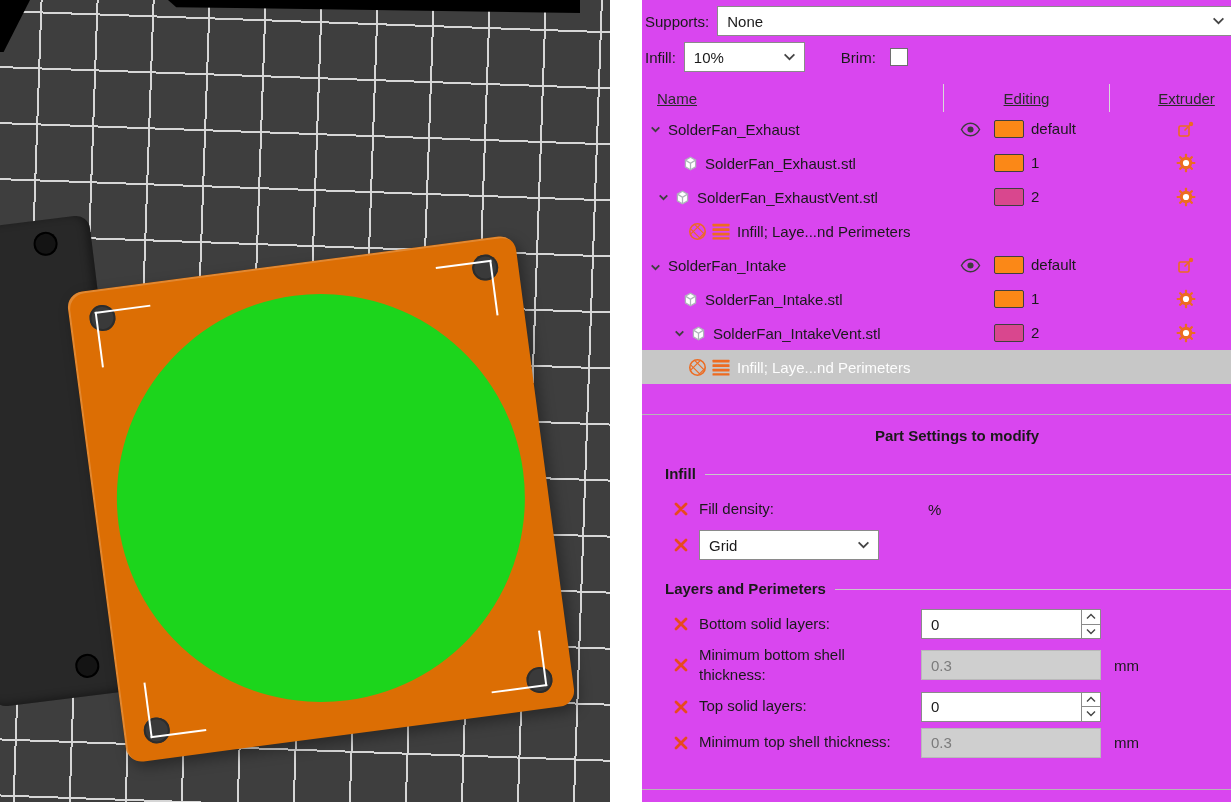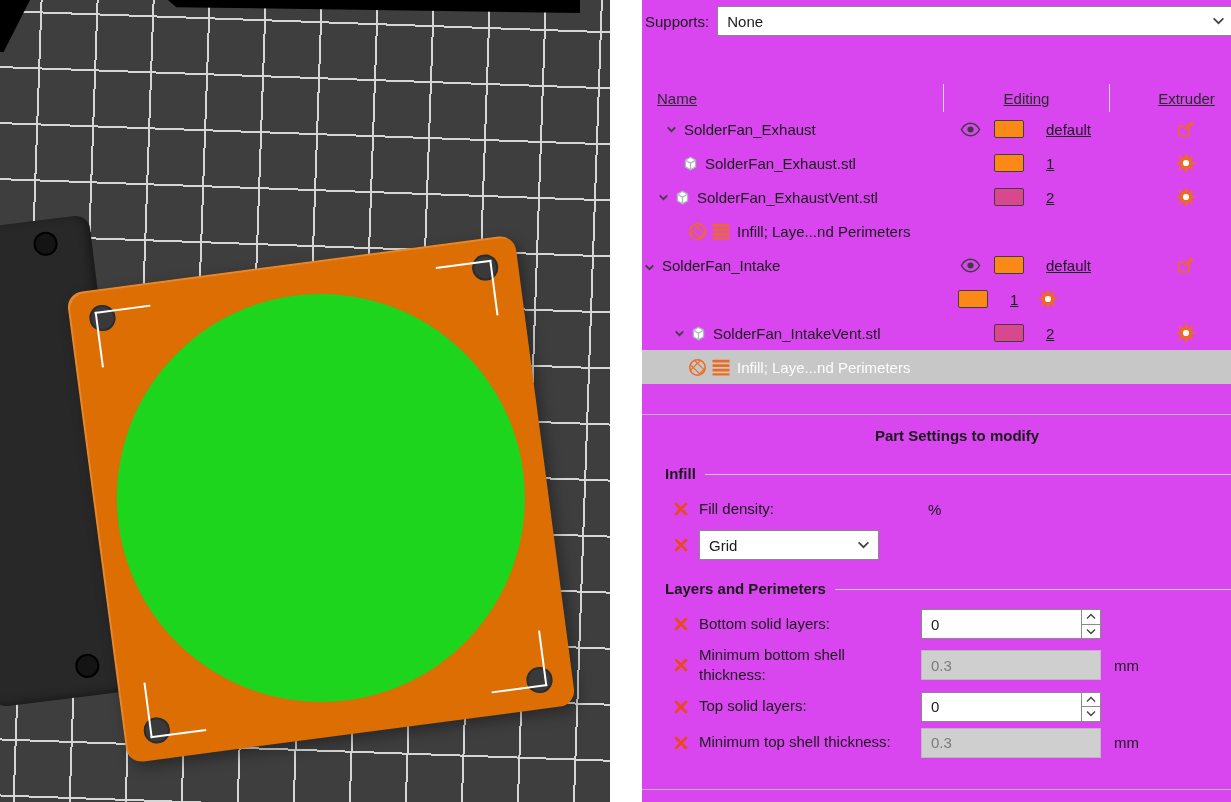--- a/index.html
+++ b/index.html
@@ -55,21 +55,21 @@
   .tree-header .hname { padding-left:15px; }
   .tree-header .hmid, .tree-header .hright { justify-content:center; border-left:1px solid #d9d9d9; }
   .tree-row { display:grid; grid-template-columns:1fr 36px 120px 155px; height:34px; align-items:center; }
   .tree-row.selected { background:var(--sel,#c7c7c7); }
   .tree-row.selected .t-label { color:#fdfdfd; }
   .cell-name { display:flex; align-items:center; gap:4px; overflow:hidden; white-space:nowrap; }
   .cell-name .exp { width:14px; display:flex; justify-content:center; flex:0 0 auto; }
   .t-icon { display:flex; flex:0 0 auto; }
   .t-label { margin-left:2px; }
   .cell-eye, .cell-edit { display:flex; align-items:center; justify-content:center; }
-  .cell-ext { display:flex; align-items:flex-end; padding-left:6px; gap:22px;text-decoration:underline; }
+  .cell-ext { display:flex; align-items:flex-start; padding-left:6px; gap:7px; }
   .swatch { width:30px; height:18px; border:1px solid #3f3f3f; border-radius:2px; flex:0 0 auto; }
 
   
   .settings { position:absolute; top:414px; left:0; right:0; border-top:1px solid #b6b6b6; }
   .part-head { display:flex; align-items:center; gap:9px; margin:12px 4px 0 13px; font-weight:bold;flex-direction:column; }
   .hline { flex:1; height:1px; background:#c9c9c9; margin-top:2px; }
   .group-head { display:flex; align-items:center; gap:9px; font-weight:bold; margin:10px 4px 0 23px; }
   .group-head.g2 { margin-top:20px; }
   .group-rows { margin:12px 0 0 31px; }
   .set-row { display:grid; grid-template-columns:26px 222px 186px auto; align-items:center; margin-bottom:6px; min-height:30px; }
@@ -119,30 +119,43 @@
       <div class="combo supports-combo">
         <span>None</span>
         <span class="chev">
             <svg width="13" height="9" viewBox="0 0 12 8">
               <path d="M1.5 1.5 6 6l4.5-4.5" fill="none" stroke="#444" stroke-width="1.6"></path>
             </svg>
           </span>
       </div>
     </div>
 
+    <div class="toolbar-row row-infill">
+      <span>Infill:</span>
+      <div class="combo infill-combo">
+        <span>10%</span>
+        <span class="chev">
+            <svg width="13" height="9" viewBox="0 0 12 8">
+              <path d="M1.5 1.5 6 6l4.5-4.5" fill="none" stroke="#444" stroke-width="1.6"></path>
+            </svg>
+          </span>
+      </div>
+      <span class="brim-label">Brim:</span>
+      <div class="checkbox"></div>
+    </div>
 
     <div class="tree">
       <div class="tree-header">
         <div class="hc hname">Name</div>
         <div class="hc hright">Editing</div>
         <div class="hc hmid">Extruder</div>
       </div>
       <div class="tree-body" id="tree-body">
           <div class="tree-row">
-            <div class="cell-name" style="padding-left: 22px;">
+            <div class="cell-name" style="padding-left: 6px;">
               <span class="exp">
                 <svg width="13" height="13" viewBox="0 0 12 12">
                   <path d="M2.5 4 6 7.5 9.5 4" fill="none" stroke="#3f3f3f" stroke-width="1.7"></path>
                 </svg>
               </span>
               <span class="t-label">SolderFan_Exhaust</span>
             </div>
             <div class="cell-eye">
               <span class="t-icon">
                 <svg width="21" height="15" viewBox="0 0 22 15">
@@ -264,21 +277,21 @@
                   </g>
                 </svg>
               </span>
               <span class="t-label">Infill; Laye...nd Perimeters</span>
             </div>
             <div class="cell-eye"></div>
             <div class="cell-ext"></div>
             <div class="cell-edit"></div>
           </div>
           <div class="tree-row">
-            <div class="cell-name" style=" align-items: flex-end;">
+            <div class="cell-name" style="padding-left: 6px; align-items: flex-end;">
               <span class="exp">
                 <svg width="13" height="13" viewBox="0 0 12 12">
                   <path d="M2.5 4 6 7.5 9.5 4" fill="none" stroke="#3f3f3f" stroke-width="1.7"></path>
                 </svg>
               </span>
               <span class="t-label">SolderFan_Intake</span>
             </div>
             <div class="cell-eye">
               <span class="t-icon">
                 <svg width="21" height="15" viewBox="0 0 22 15">
@@ -295,20 +308,29 @@
               <span class="t-icon">
                 <svg width="19" height="19" viewBox="0 0 19 19">
                   <rect x="3" y="6" width="10" height="10" rx="1.5" fill="none" stroke="#ED6B21" stroke-width="1.6"></rect>
                   <path d="M8.5 10.5 14.5 4.5" stroke="#ED6B21" stroke-width="1.6" fill="none"></path>
                   <circle cx="15" cy="4" r="2.2" fill="#ED6B21"></circle>
                 </svg>
               </span>
             </div>
           </div>
           <div class="tree-row">
+            <div class="cell-name" style="padding-left: 40px;">
+              <span class="t-icon">
+                <svg width="17" height="17" viewBox="0 0 16 16">
+                  <path d="M3.2 4.8 8 2l4.8 2.8v6.4L8 14l-4.8-2.8Z" fill="#fff" stroke="#aeb4bb" stroke-width="1.2"></path>
+                  <path d="M3.2 4.8 8 7.8l4.8-3M8 7.8V14" fill="none" stroke="#aeb4bb" stroke-width="1.2"></path>
+                </svg>
+              </span>
+              <span class="t-label">SolderFan_Intake.stl</span>
+            </div>
             <div class="cell-eye"></div>
             <div class="cell-ext">
               <span class="swatch" style="background: rgb(251, 136, 23);"></span>
               <span>1</span>
             </div>
             <div class="cell-edit">
               <span class="t-icon">
                 <svg width="20" height="20" viewBox="0 0 20 20">
                   <g fill="#ED6B21">
                     <circle cx="10" cy="10" r="6.2"></circle>

